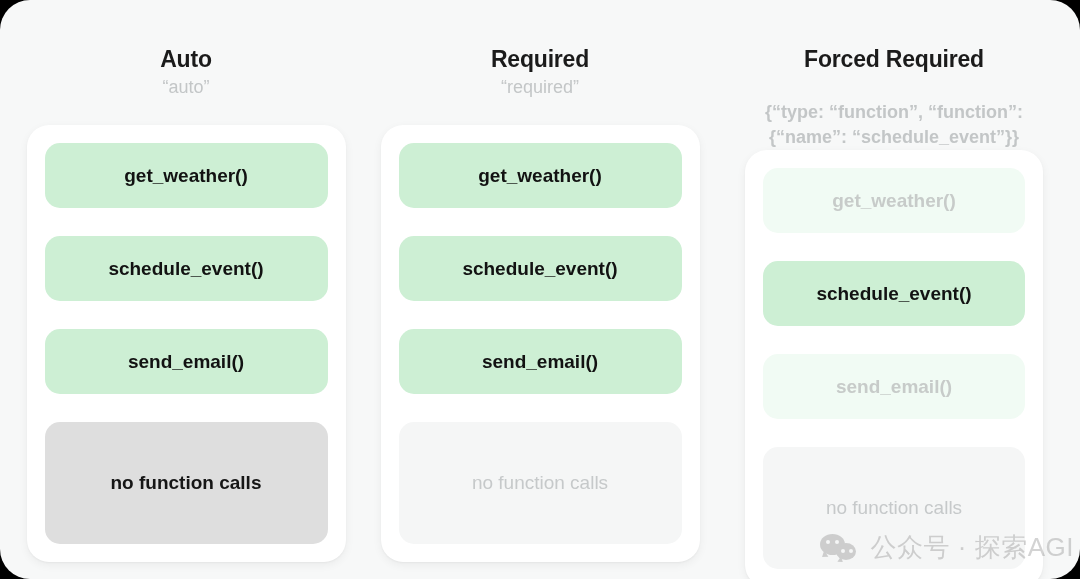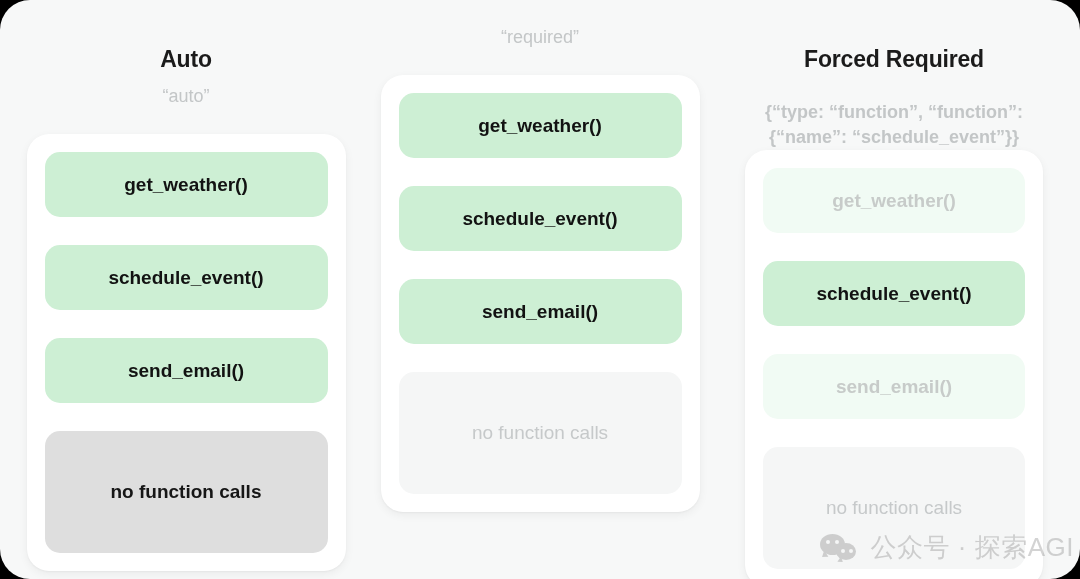--- a/index.html
+++ b/index.html
@@ -60,21 +60,21 @@
     letter-spacing: -0.2px;
     margin-top: 33px;
     line-height: 1.15;
   }
 
   .col-subtitle {
     font-size: 18px;
     font-weight: normal;
     color: #c3c6c7;
     line-height: 1.38;
-    margin-top: 12px;
+    margin-top: 3px;
     padding: 0 6px;
     min-height: 50px;
     box-sizing: border-box;
   }
 
   .col-subtitle.two-line {
     margin-top: 28px;
     padding: 0 2px;
     font-weight: bold;
   }
@@ -235,20 +235,21 @@
       <div class="card">
         <div class="pill green-active">get_weather()</div>
         <div class="pill green-active">schedule_event()</div>
         <div class="pill green-active">send_email()</div>
         <div class="pill tall gray-active">no function calls</div>
       </div>
     </div>
 
     <div class="column">
       <div class="col-header">
+        <div class="col-title">Required</div>
         <div class="col-subtitle">“required”</div>
       </div>
       <div class="card">
         <div class="pill green-active">get_weather()</div>
         <div class="pill green-active">schedule_event()</div>
         <div class="pill green-active">send_email()</div>
         <div class="pill tall gray-faded">no function calls</div>
       </div>
     </div>
 

